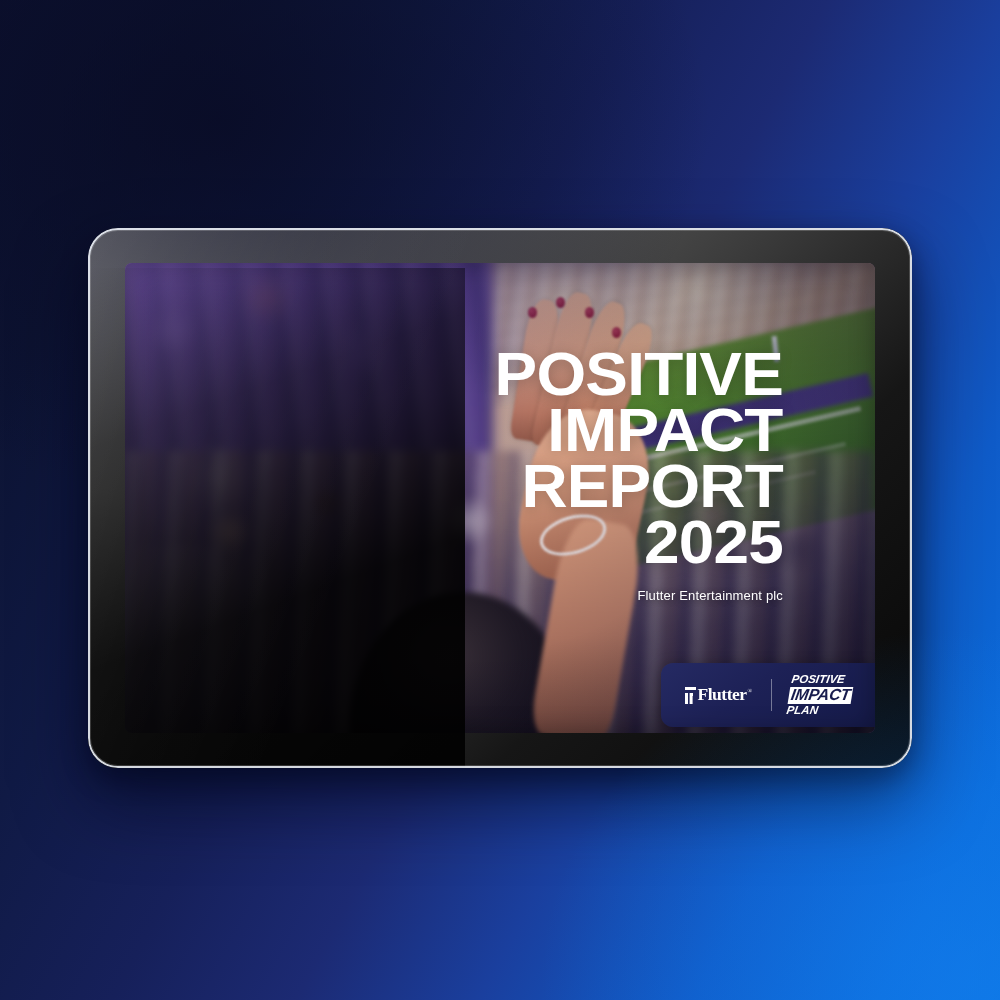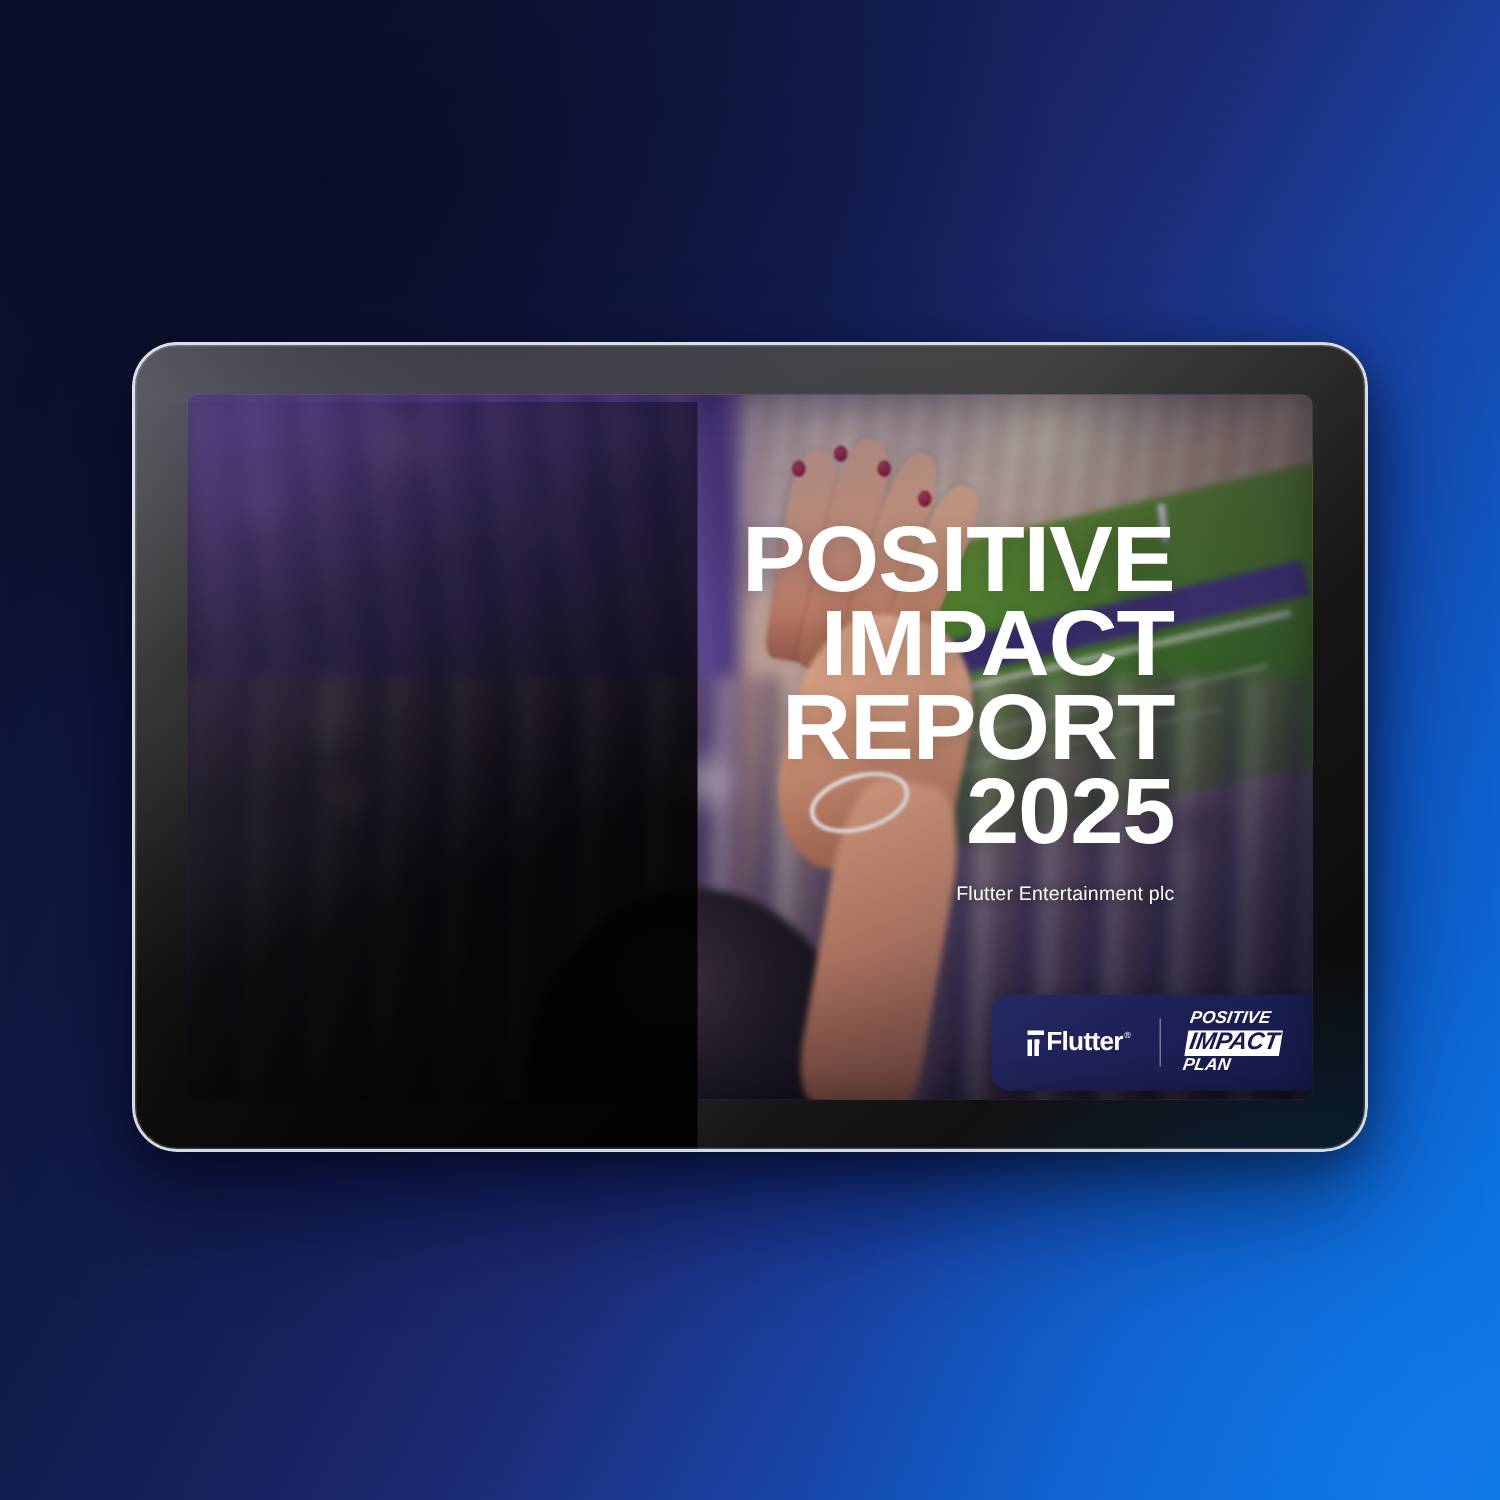--- a/index.html
+++ b/index.html
@@ -355,20 +355,21 @@
     display: flex;
     align-items: center;
     z-index: 5;
     box-shadow: -2px 0 12px rgba(0,0,0,0.25);
   }
   #flutter-logo {
     display: flex;
     align-items: flex-end;
     margin-left: 24px;
     color: #ffffff;
+    font-family: Liberation Serif, serif;
   }
   #flutter-f {
     display: inline-block;
     position: relative;
     width: 11px;
     height: 17px;
     margin-right: 1.5px;
   }
   #flutter-f::before {
     content: "";

